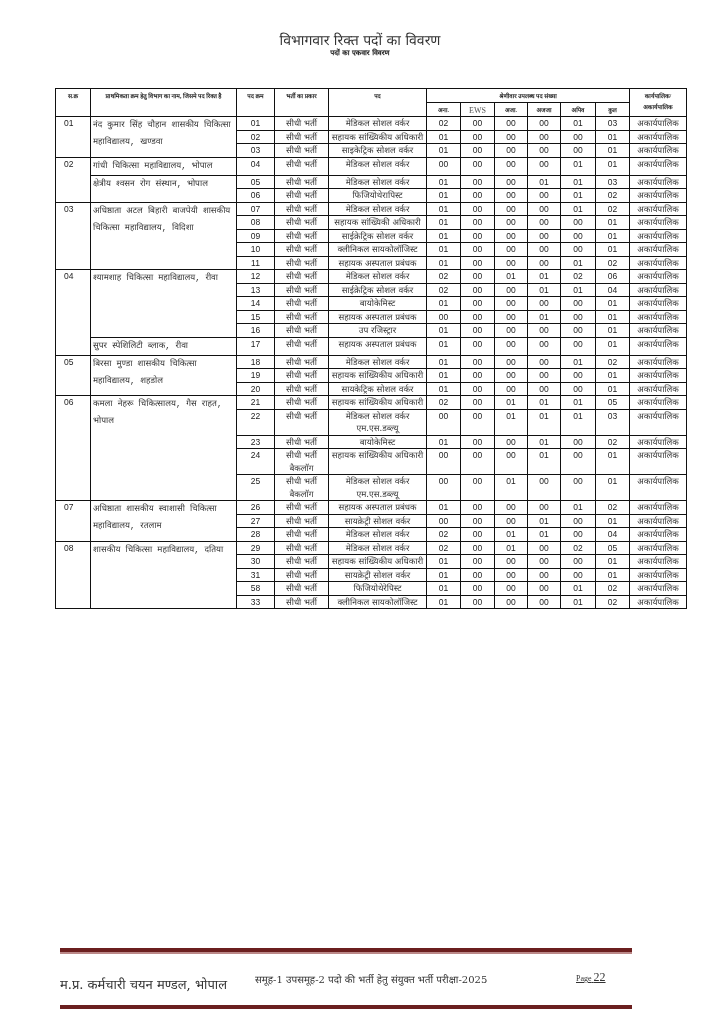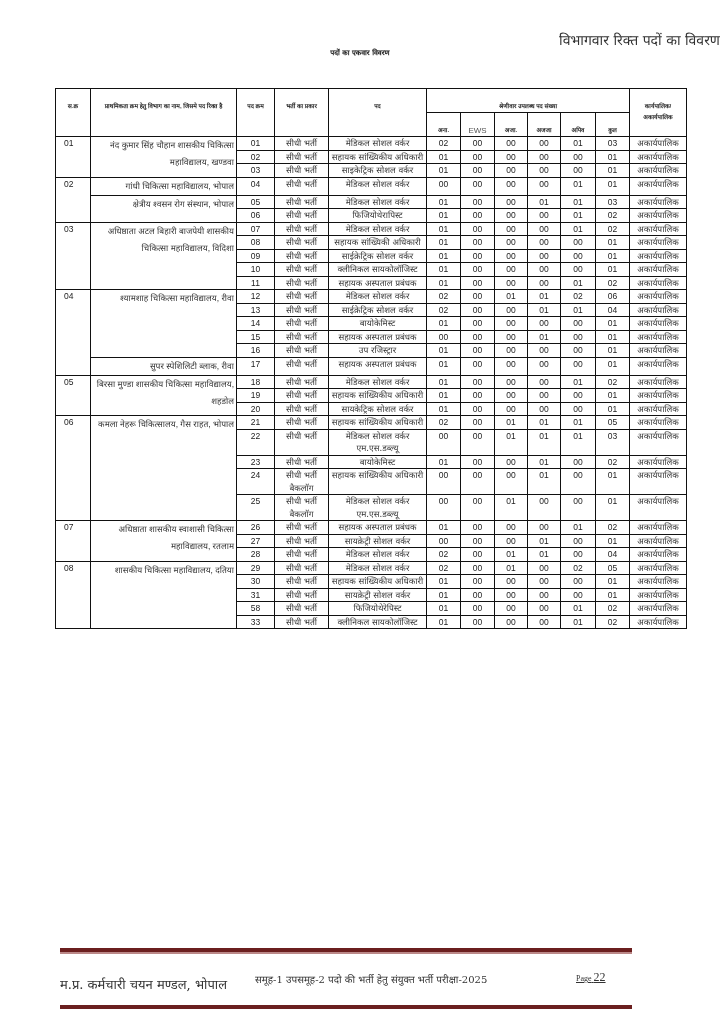--- a/index.html
+++ b/index.html
@@ -1,26 +1,26 @@
 <!DOCTYPE html>
 <html><head>
 <meta charset="utf-8">
 <style>
   html, body { margin: 0; padding: 0; background: #ffffff; }
   body { width: 720px; height: 1018px; position: relative; overflow: hidden; font-family: "DejaVu Sans", sans-serif; color: #222; }
-  .title { position: absolute; top: 30px; left: 0; width: 720px; text-align: right; font-family: "DejaVu Serif", serif; font-size: 14px; color: #333; }
+  .title { position: absolute; top: 30px; left: 0; width: 720px; text-align: center; font-family: "DejaVu Serif", serif; font-size: 14px; color: #333; }
   .subtitle { position: absolute; top: 48px; left: 0; width: 720px; text-align: center; font-family: "DejaVu Serif", serif; font-size: 7px; font-weight: bold; color: #111; }
   table.grid { position: absolute; top: 88px; left: 55px; width: 631px; border-collapse: collapse; table-layout: fixed; }
   table.grid td, table.grid th { border: 1px solid #111; padding: 0 2px; vertical-align: top; }
-  table.grid th { font-family: Liberation Sans, sans-serif; font-size: 6px; font-weight: bold; text-align: center; line-height: 11px; padding-top: 12px; }
+  table.grid th { font-family: Liberation Serif, serif; font-size: 6px; font-weight: bold; text-align: center; line-height: 11px; padding-top: 2px; }
   table.grid td { font-size: 8.5px; line-height: 12.5px; }
   .num { font-family: "Liberation Sans", sans-serif; font-size: 9.5px; text-align: center; }
   .sn { font-family: "Liberation Sans", sans-serif; font-size: 9.5px; text-align: left; padding-left: 8px !important; }
   .hi { font-family: "DejaVu Serif", serif; font-size: 8px; text-align: center; color: #333; }
-  .dept { font-family: Liberation Sans, sans-serif; font-size: 8px; text-align: right; color: #333; line-height: 17px !important; }
+  .dept { font-family: Liberation Mono, monospace; font-size: 8px; text-align: left; color: #333; line-height: 17px !important; }
   .ews { font-family: "Liberation Sans", sans-serif; font-weight: normal !important; font-size: 8px !important; color: #555; }
   .footer-line { position: absolute; left: 60px; width: 572px; background: #6b1f1f; }
   .footer-line.top { top: 948px; height: 4px; box-shadow: 0 2px 0 #b88; }
   .footer-line.bottom { top: 1005px; height: 4px; }
   .footer-left { position: absolute; top: 975px; left: 60px; font-family: "DejaVu Serif", serif; font-size: 13px; color: #333; text-align: center; }
   .footer-center { position: absolute; top: 972px; left: 255px; font-family: "DejaVu Serif", serif; font-size: 10px; color: #333; }
   .footer-right { position: absolute; top: 970px; left: 576px; font-family: "Liberation Serif", serif; font-size: 8px; color: #333; text-decoration: underline; }
   .footer-right b { font-size: 12px; font-weight: normal; }
 </style>
 </head>

